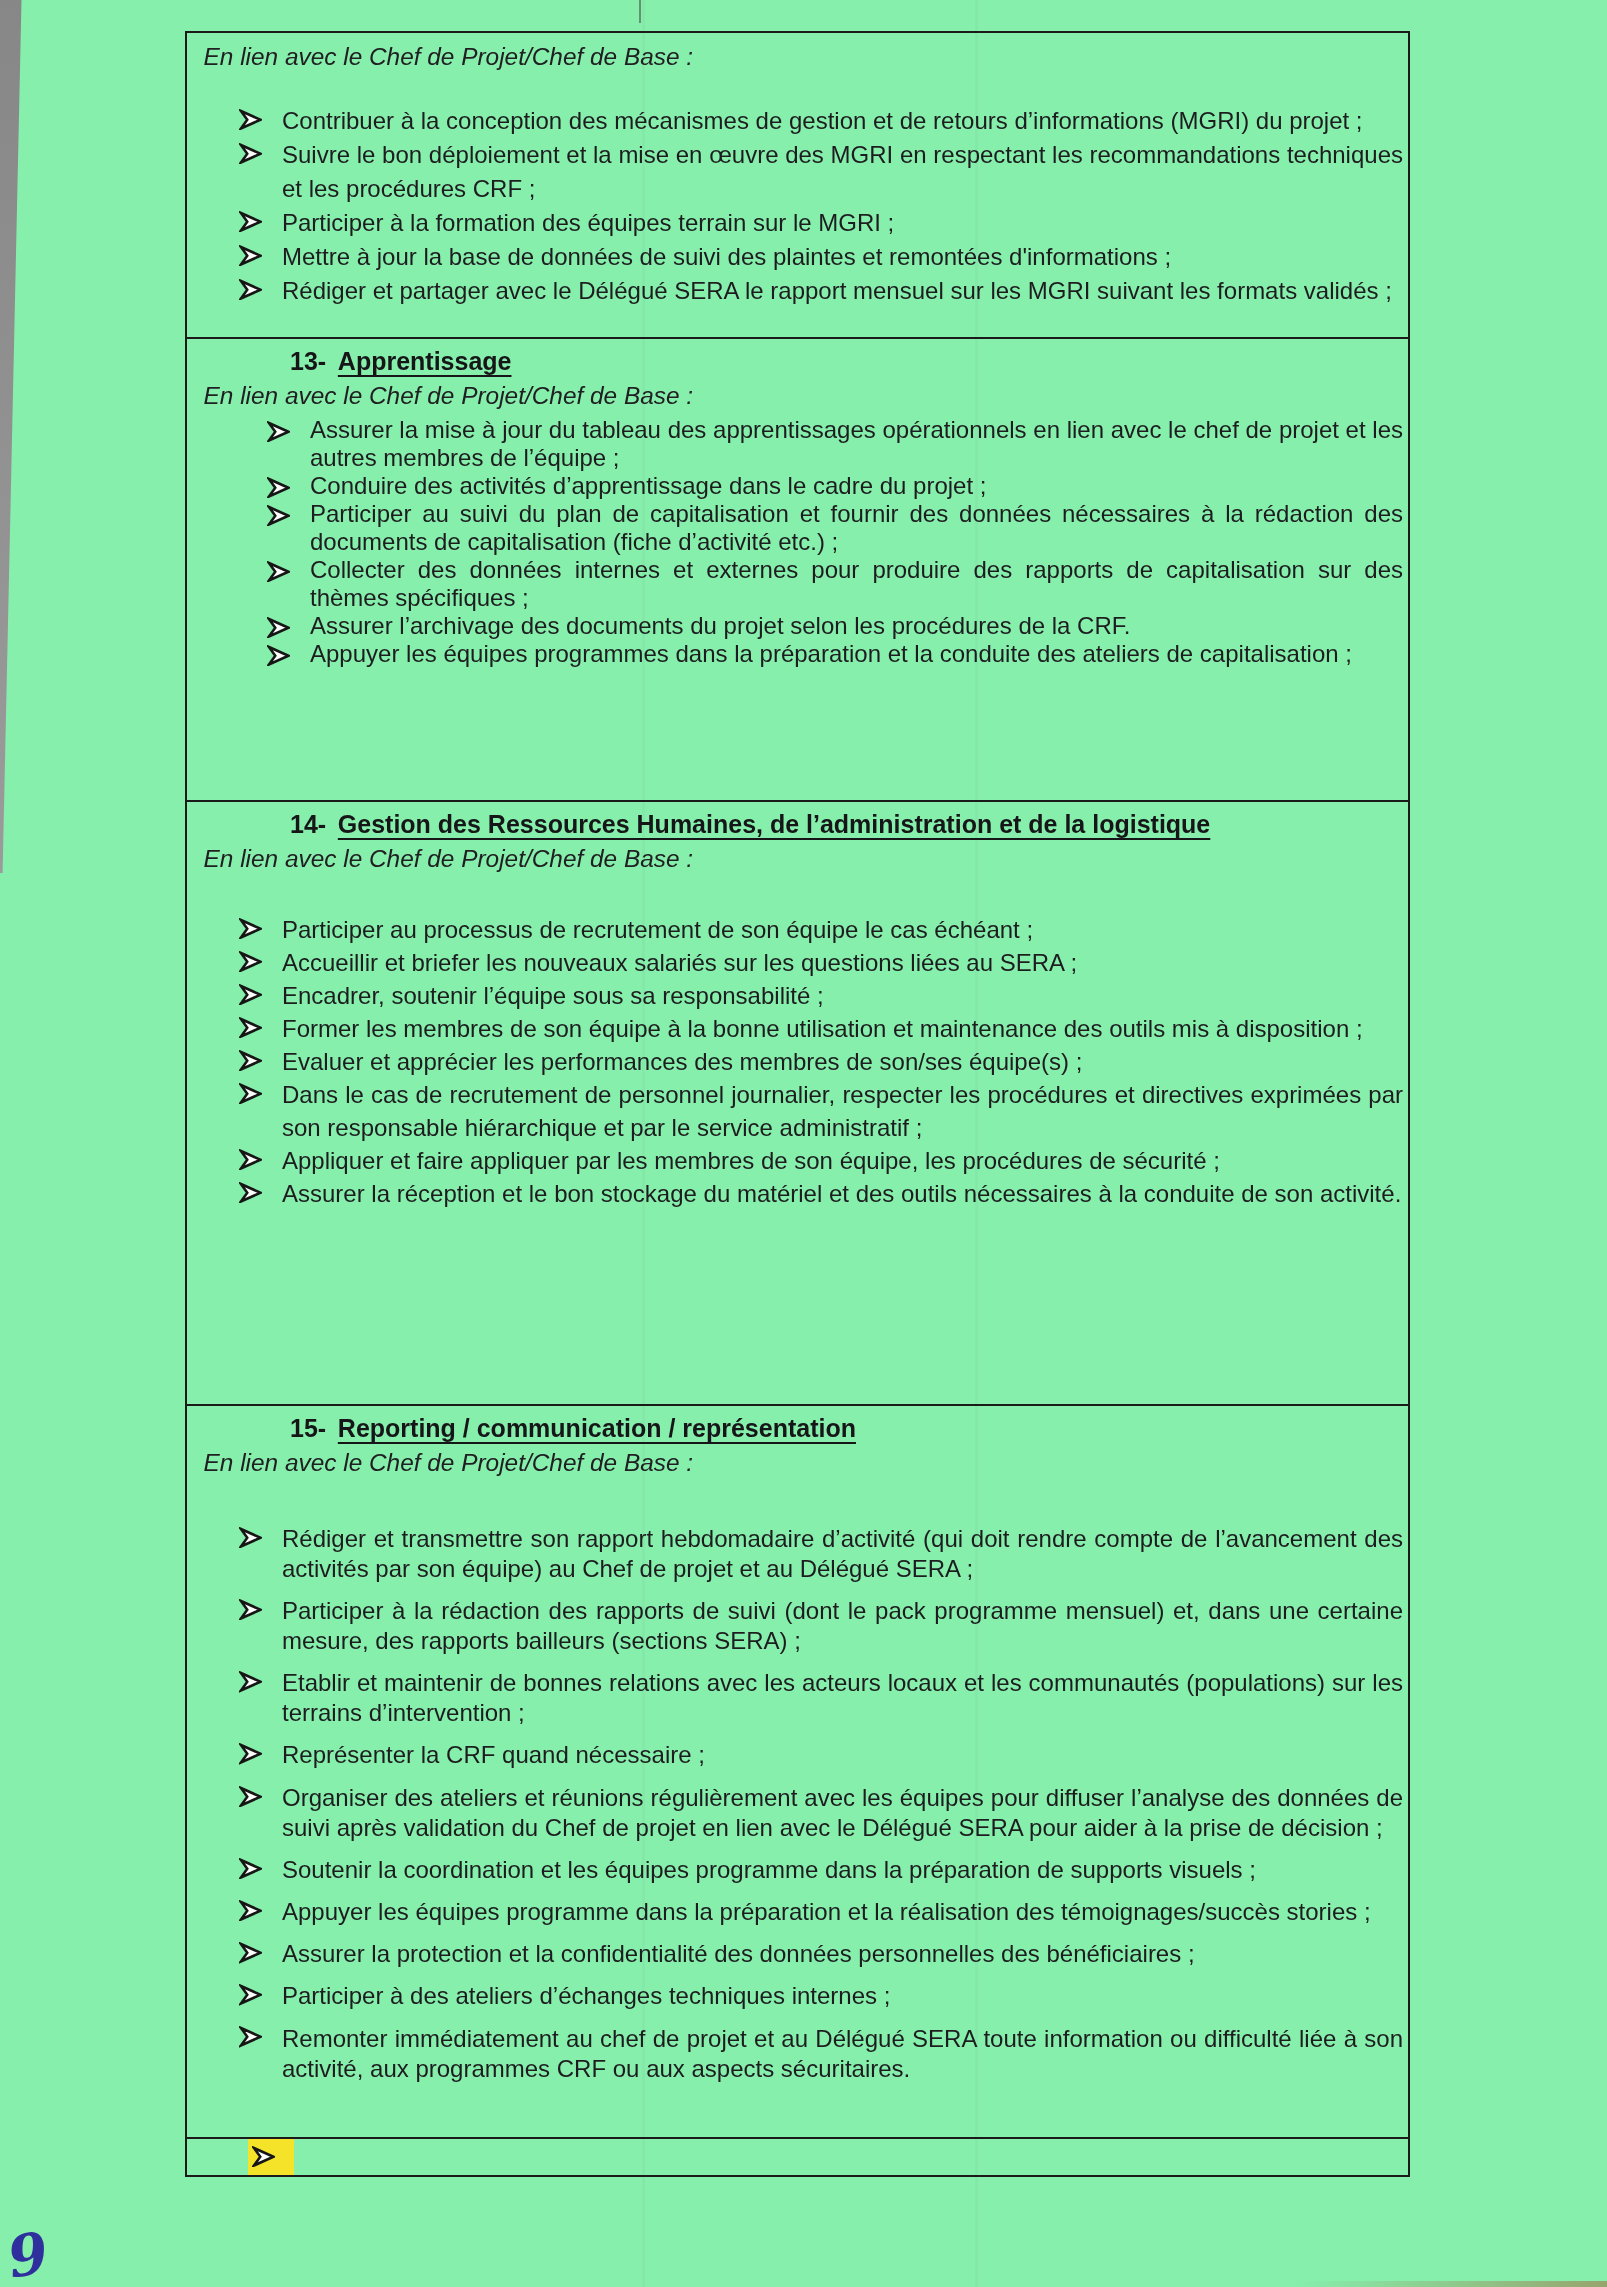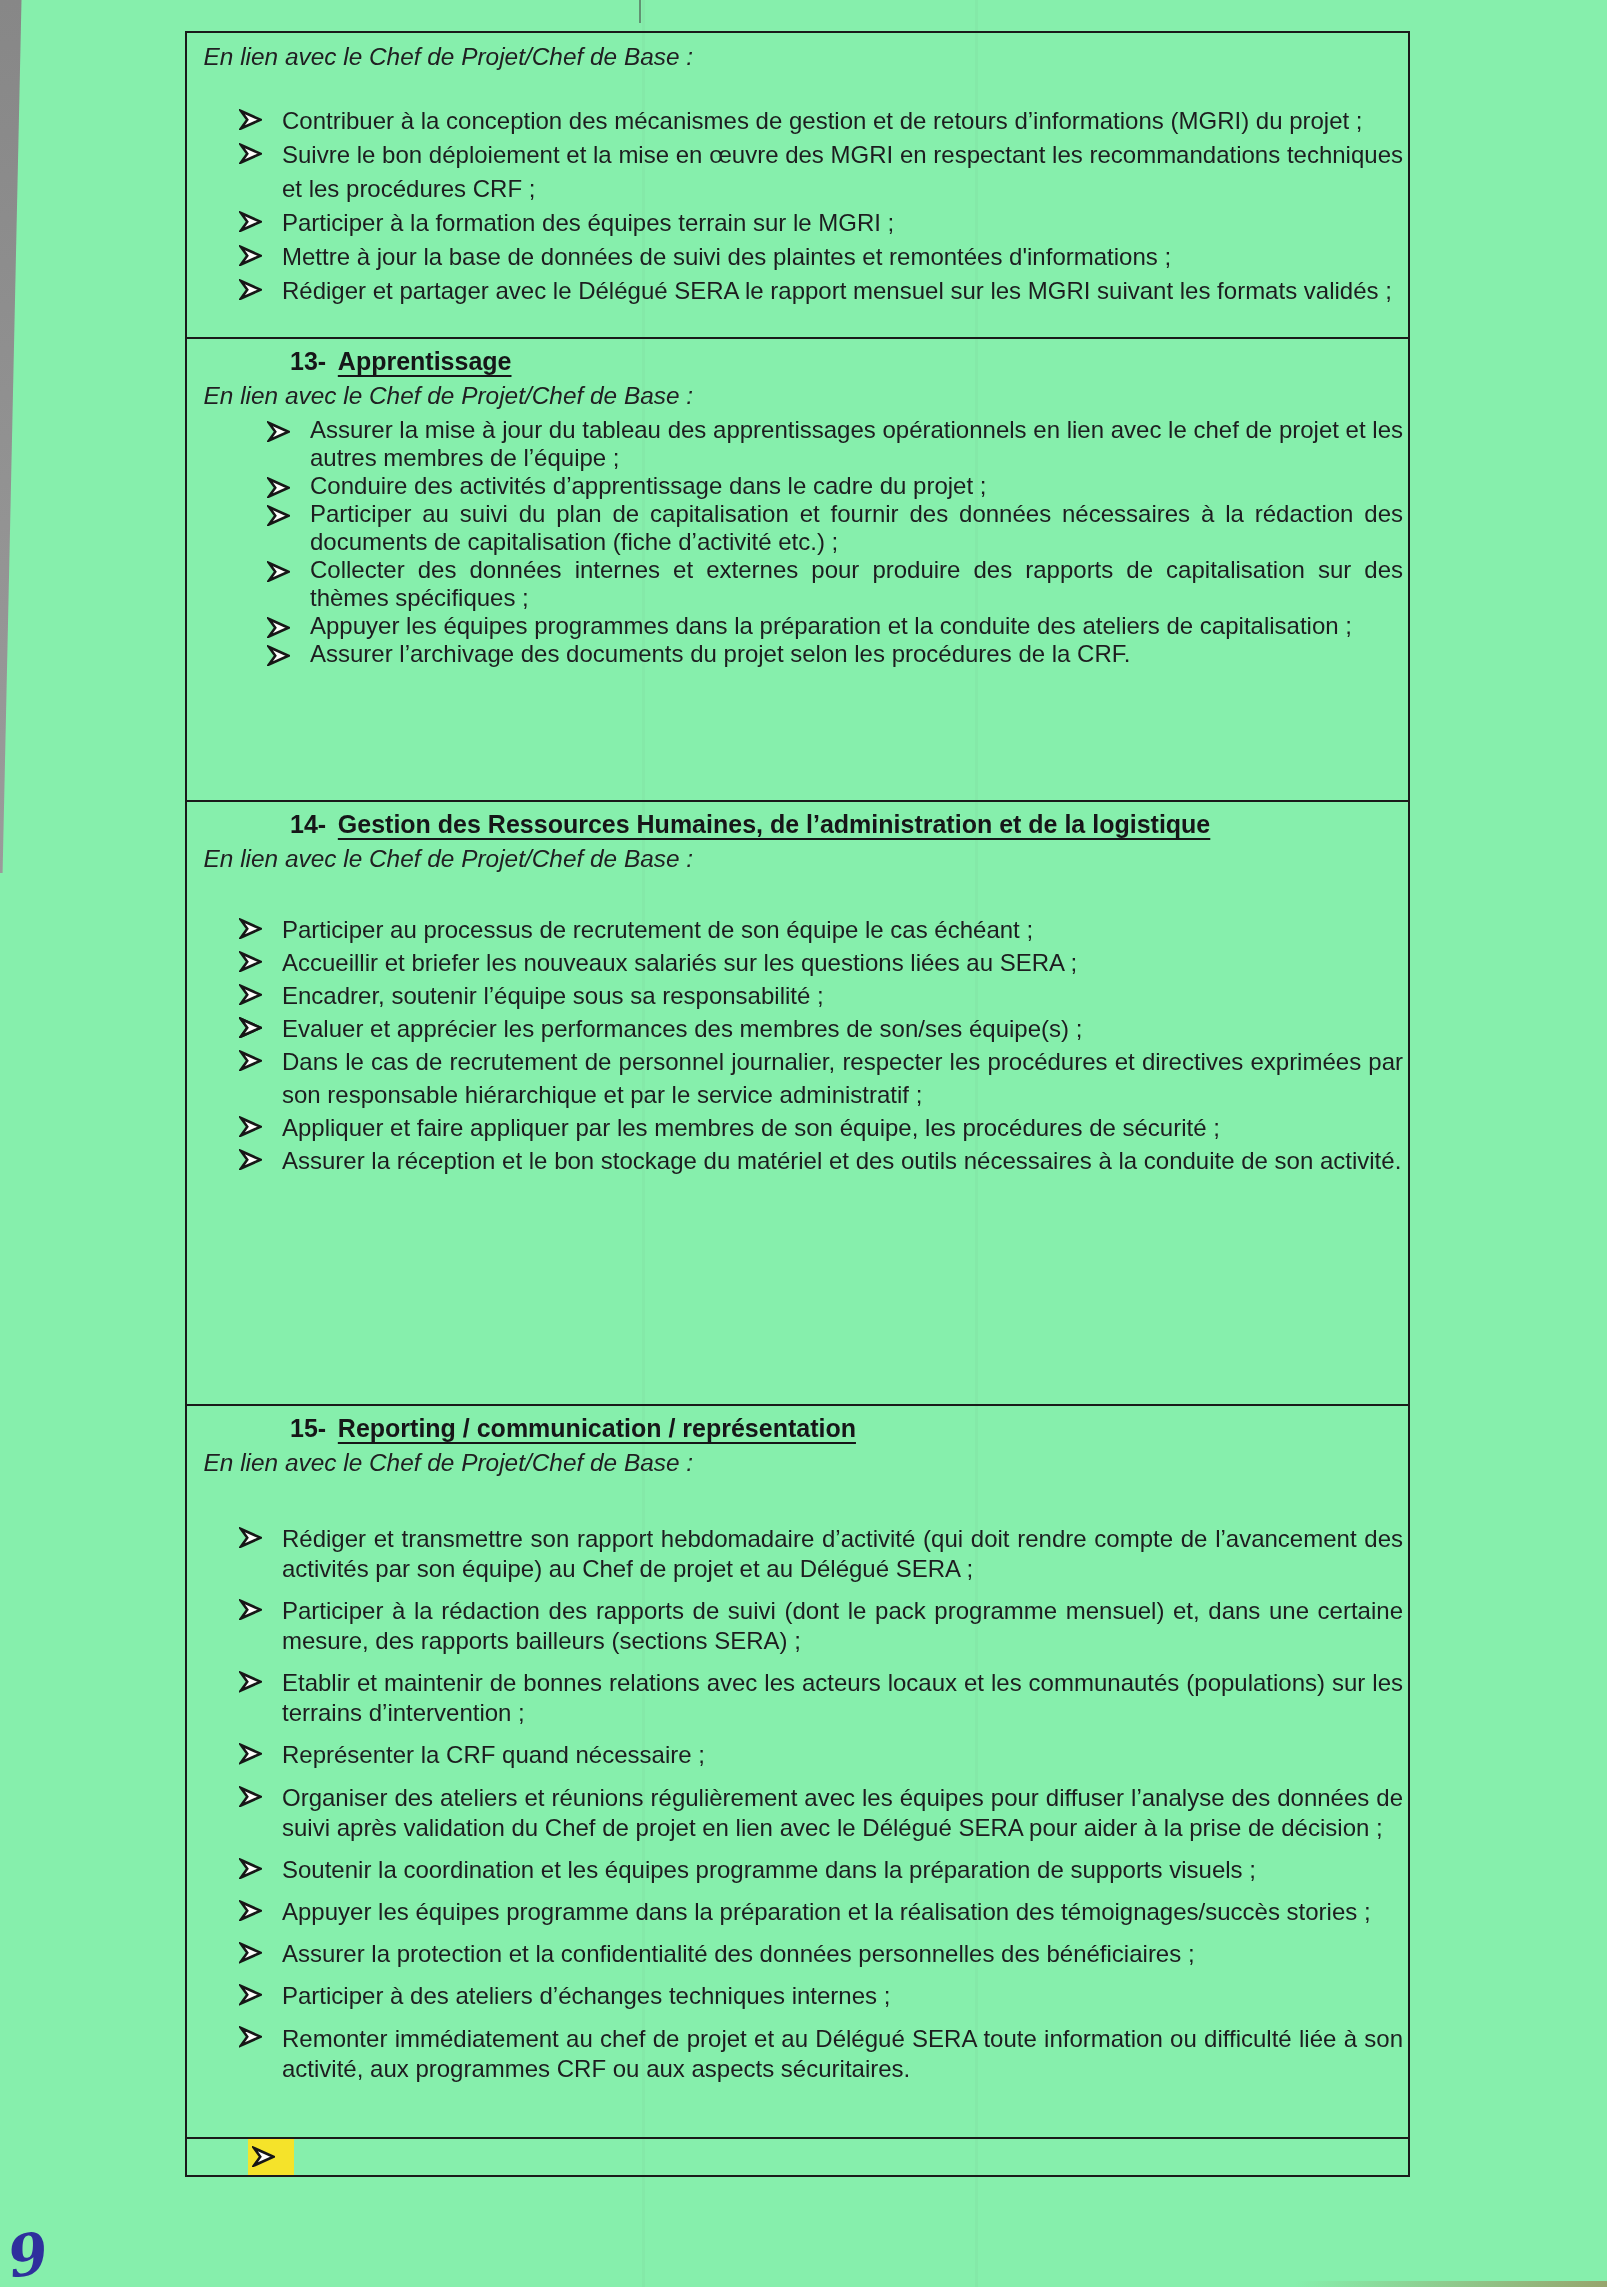--- a/index.html
+++ b/index.html
@@ -200,30 +200,30 @@
     </span>
     <span class="item-text">Collecter des données internes et externes pour produire des rapports de capitalisation sur des thèmes spécifiques ;</span>
   </li>
 
   <li class="item">
     <span class="bullet">
       <svg viewBox="0 0 24 22">
                   <path d="M2 2 L22 11 L2 20 L8.5 11 Z" fill="#fdfdfb" stroke="#161616" stroke-width="2.6" stroke-linejoin="miter"></path>
                 </svg>
     </span>
+    <span class="item-text">Assurer l’archivage des documents du projet selon les procédures de la CRF.</span>
+  </li>
+
+  <li class="item">
+    <span class="bullet">
+      <svg viewBox="0 0 24 22">
+                  <path d="M2 2 L22 11 L2 20 L8.5 11 Z" fill="#fdfdfb" stroke="#161616" stroke-width="2.6" stroke-linejoin="miter"></path>
+                </svg>
+    </span>
     <span class="item-text">Appuyer les équipes programmes dans la préparation et la conduite des ateliers de capitalisation ;</span>
-  </li>
-
-  <li class="item">
-    <span class="bullet">
-      <svg viewBox="0 0 24 22">
-                  <path d="M2 2 L22 11 L2 20 L8.5 11 Z" fill="#fdfdfb" stroke="#161616" stroke-width="2.6" stroke-linejoin="miter"></path>
-                </svg>
-    </span>
-    <span class="item-text">Assurer l’archivage des documents du projet selon les procédures de la CRF.</span>
   </li>
 </ul>
   </section>
 
   <section class="row row-2">
     <h2 class="heading">
       <span class="num">14-</span><span class="title">Gestion des Ressources Humaines, de l’administration et de la logistique</span>
     </h2>
     <p class="context">En lien avec le Chef de Projet/Chef de Base :</p>
     <ul class="items">
@@ -253,20 +253,21 @@
     </span>
     <span class="item-text">Encadrer, soutenir l’équipe sous sa responsabilité ;</span>
   </li>
 
   <li class="item">
     <span class="bullet">
       <svg viewBox="0 0 24 22">
                   <path d="M2 2 L22 11 L2 20 L8.5 11 Z" fill="#fdfdfb" stroke="#161616" stroke-width="2.6" stroke-linejoin="miter"></path>
                 </svg>
     </span>
+    <span class="item-text">Former les membres de son équipe à la bonne utilisation et maintenance des outils mis à disposition ;</span>
   </li>
 
   <li class="item">
     <span class="bullet">
       <svg viewBox="0 0 24 22">
                   <path d="M2 2 L22 11 L2 20 L8.5 11 Z" fill="#fdfdfb" stroke="#161616" stroke-width="2.6" stroke-linejoin="miter"></path>
                 </svg>
     </span>
     <span class="item-text">Evaluer et apprécier les performances des membres de son/ses équipe(s) ;</span>
   </li>

